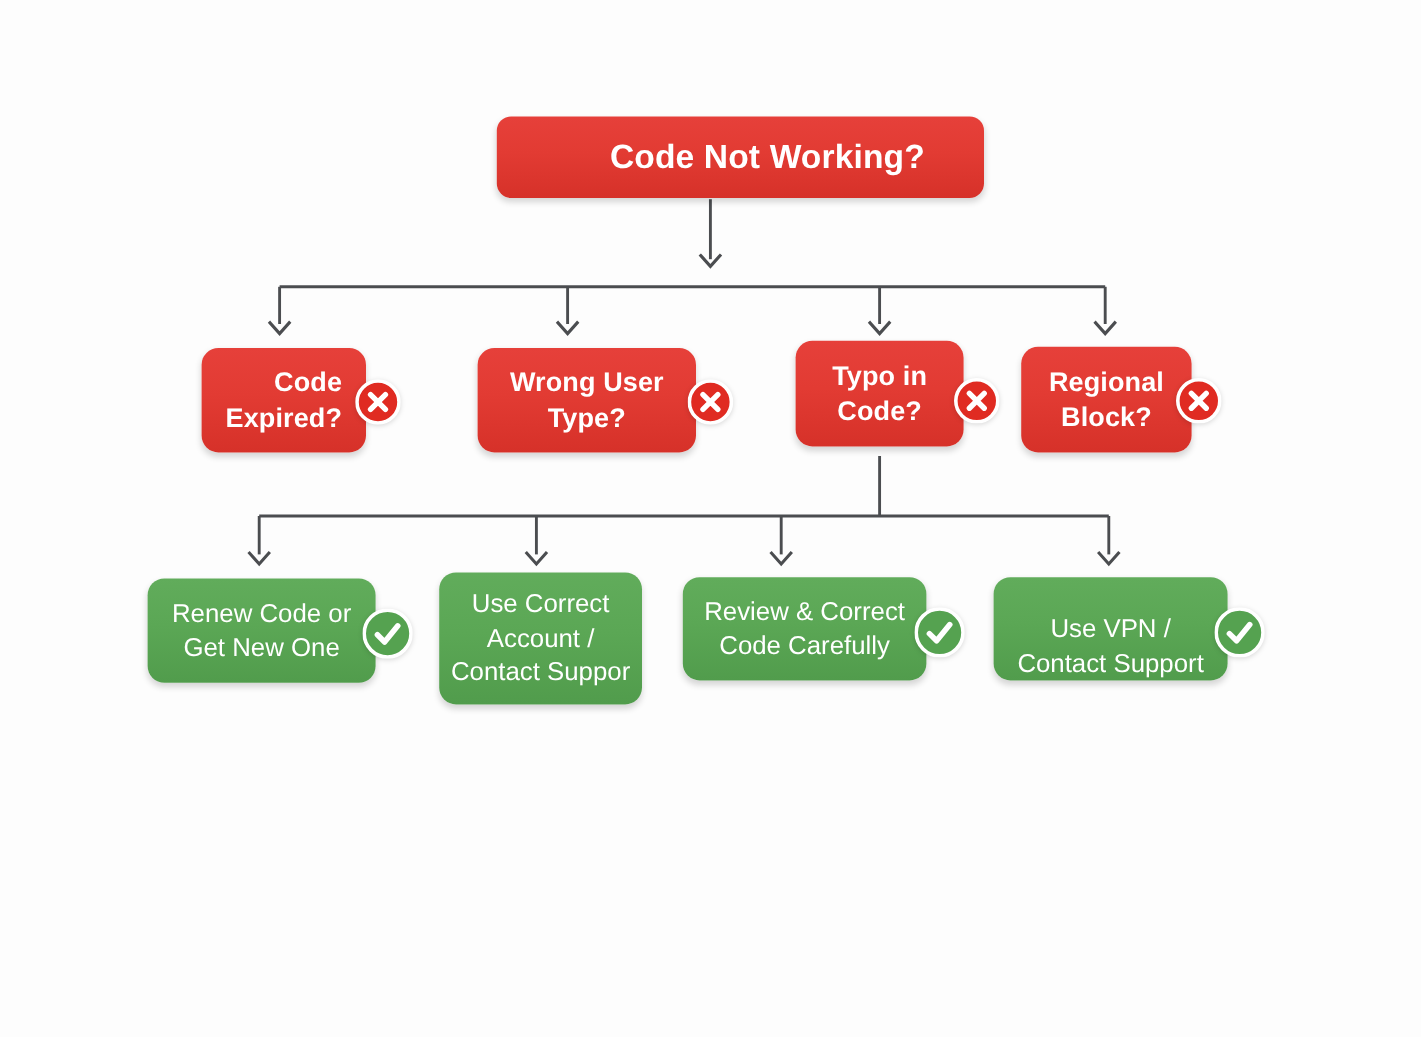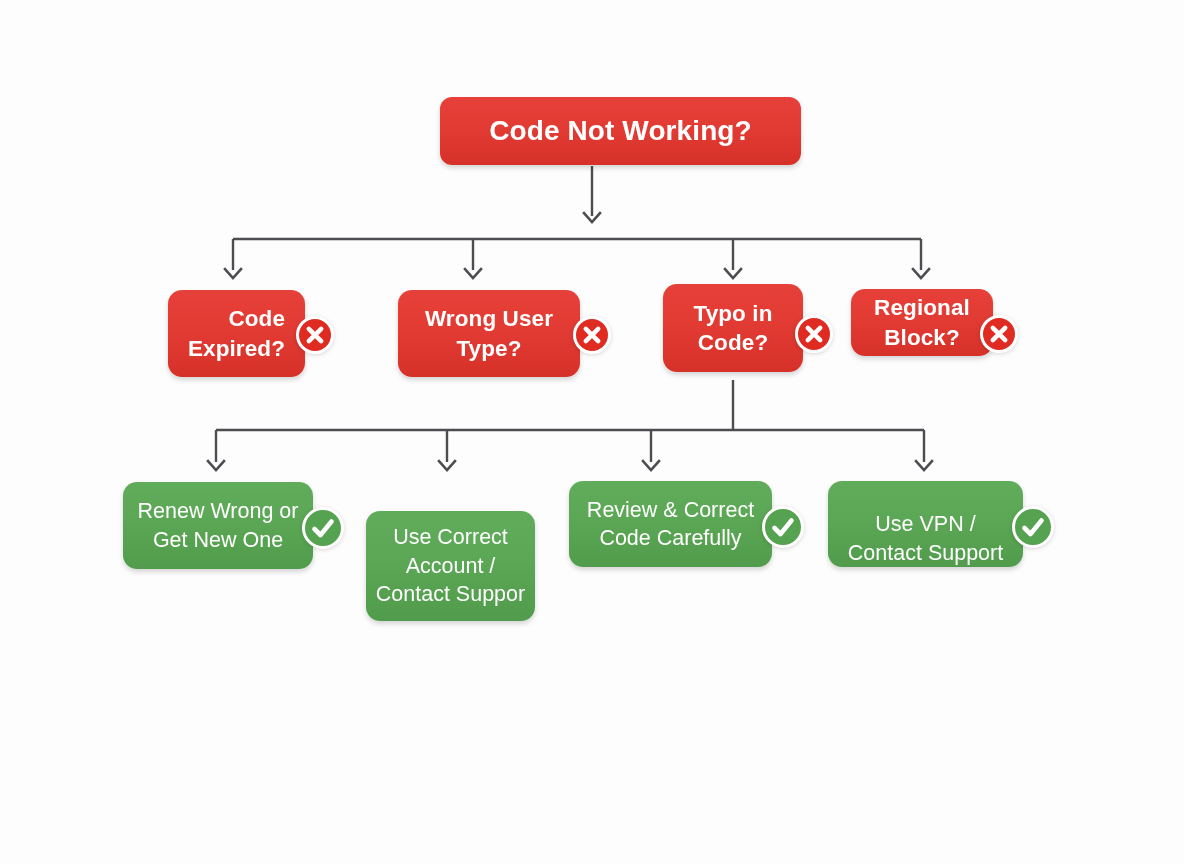--- a/index.html
+++ b/index.html
@@ -20,28 +20,28 @@
   .node{
     position:absolute;display:flex;align-items:center;justify-content:center;
     color:var(--text);text-align:center;border-radius:14px;
     box-shadow:0 3px 5px rgba(0,0,0,.16);
   }
   .node .label{white-space:pre-line;}
   .node.red{background:linear-gradient(180deg,#E6403A 0%,var(--node-red) 45%,var(--node-red-dark) 100%);}
   .node.green{background:linear-gradient(180deg,#61AC5B 0%,var(--node-green) 45%,var(--node-green-dark) 100%);}
   .node.red .label{font-weight:700;font-size:22.5px;line-height:1.3;letter-spacing:.1px;}
   .node.green .label{font-weight:400;font-size:21.5px;line-height:1.32;}
-  #n-root{left:440px;top:97px;width:361px;height:68px;border-radius:12px;}
+  #n-root{left:414px;top:97px;width:361px;height:68px;border-radius:12px;padding-left:45px;}
   #n-root .label{font-weight:700;font-size:28px;line-height:1;}
   #n-expired {left:168px;top:290px;width:137px;height:87px;text-align:right;}
   #n-wrong   {left:398px;top:290px;width:182px;height:87px;}
   #n-typo    {left:663px;top:284px;width:140px;height:88px;}
-  #n-regional{left:851px;top:289px;width:142px;height:67px;}
+  #n-regional{left:851px;top:289px;width:142px;height:88px;}
   #n-renew   {left:123px;top:482px;width:190px;height:87px;}
-  #n-account {left:366px;top:511px;width:169px;height:110px;}
+  #n-account {left:366px;top:477px;width:169px;height:110px;}
   #n-review  {left:569px;top:481px;width:203px;height:86px;}
   #n-vpn     {left:828px;top:481px;width:195px;height:86px;align-items:flex-end;}
   .badge{position:absolute;display:block;filter:drop-shadow(0 1px 2px rgba(0,0,0,.15));}
   .badge svg{display:block;}
   .badge .circ-x{fill:var(--badge-red);stroke:#fff;stroke-width:3;}
   .badge .circ-ck{fill:var(--badge-green);stroke:#fff;stroke-width:3;}
   .badge .glyph{stroke:#fff;fill:none;stroke-linecap:round;stroke-linejoin:round;}
   #bx-expired {left:296px;top:316px;}
   #bx-wrong   {left:573px;top:316px;}
   #bx-typo    {left:795px;top:315px;}
@@ -97,21 +97,21 @@
   <div class="node red" id="n-typo">
     <span class="label">Typo in
 Code?</span>
   </div>
   <div class="node red" id="n-regional">
     <span class="label">Regional
 Block?</span>
   </div>
 
   <div class="node green" id="n-renew">
-    <span class="label">Renew Wrong or
+    <span class="label">Renew Code or
 Get New One</span>
   </div>
   <div class="node green" id="n-account">
     <span class="label">Use Correct
 Account /
 Contact Suppor</span>
   </div>
   <div class="node green" id="n-review">
     <span class="label">Review &amp; Correct
 Code Carefully</span>

